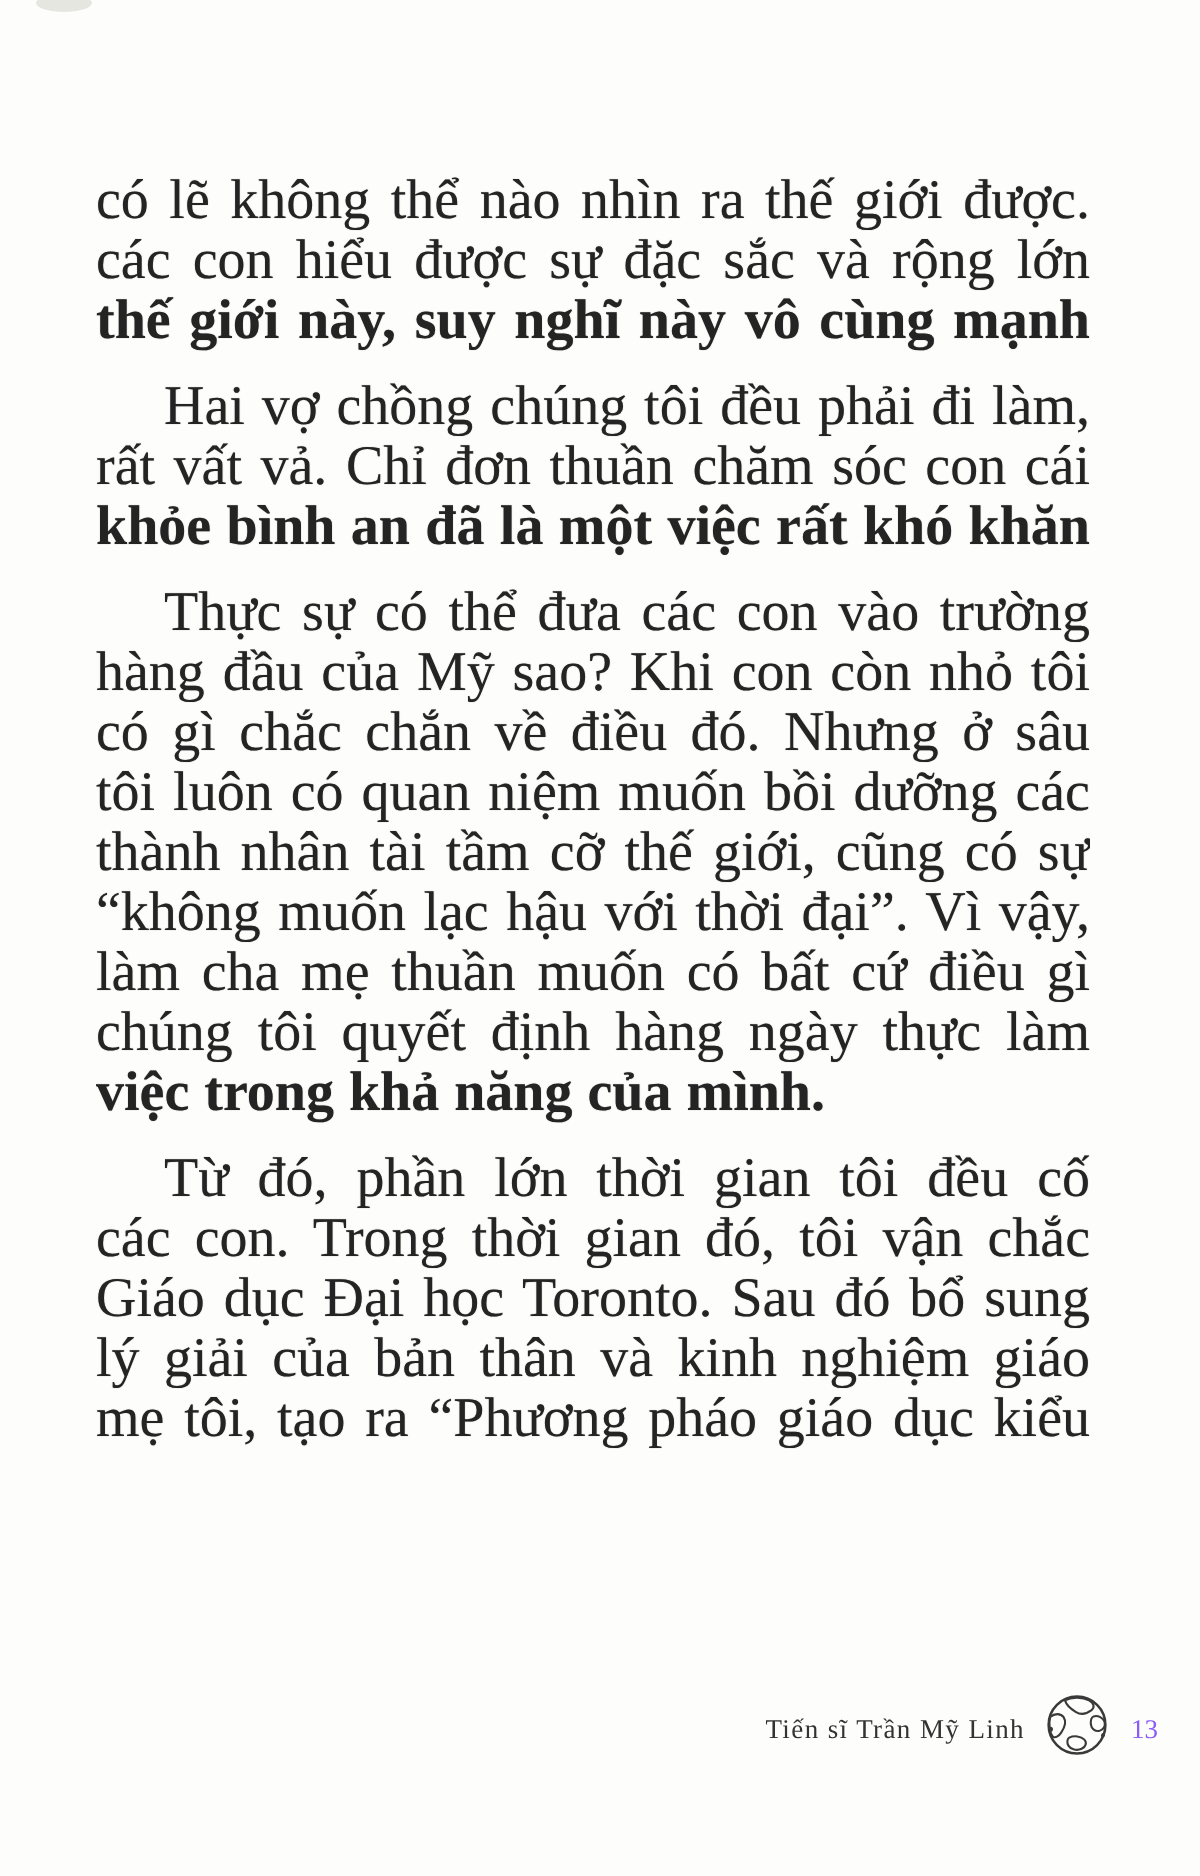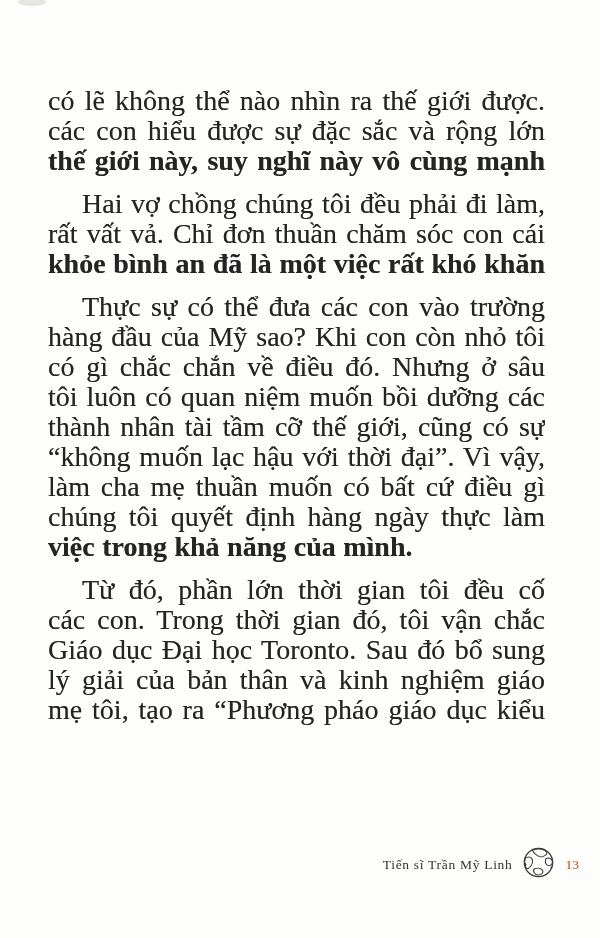--- a/index.html
+++ b/index.html
@@ -67,21 +67,21 @@
     white-space: nowrap;
   }
   .globe {
     width: 33px;
     height: 33px;
     margin-right: 11px;
     margin-top: -6px;
   }
   .footer-pagenum {
     font-size: 13.5px;
-    color: #c2410c;
+    color: #8b5cf6;
   }
 </style>
 </head>
 <body>
 
 <div class="page">
 
   <div class="corner-smudge"></div>
 
   <div class="text-block">

